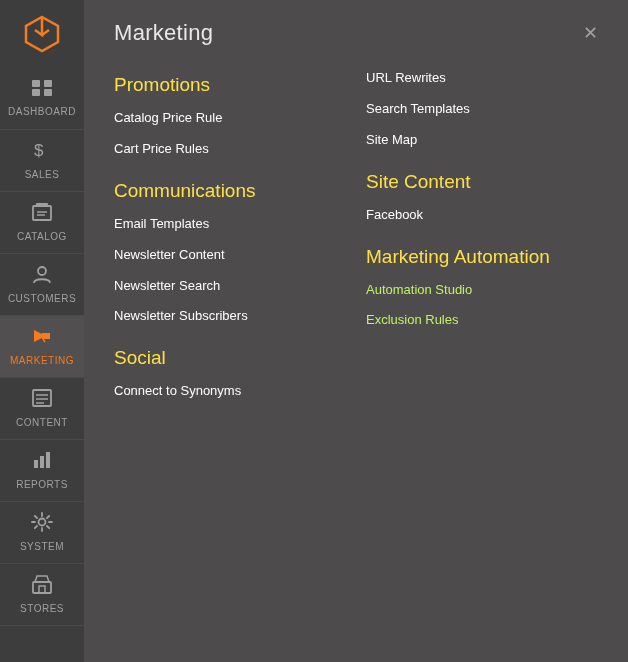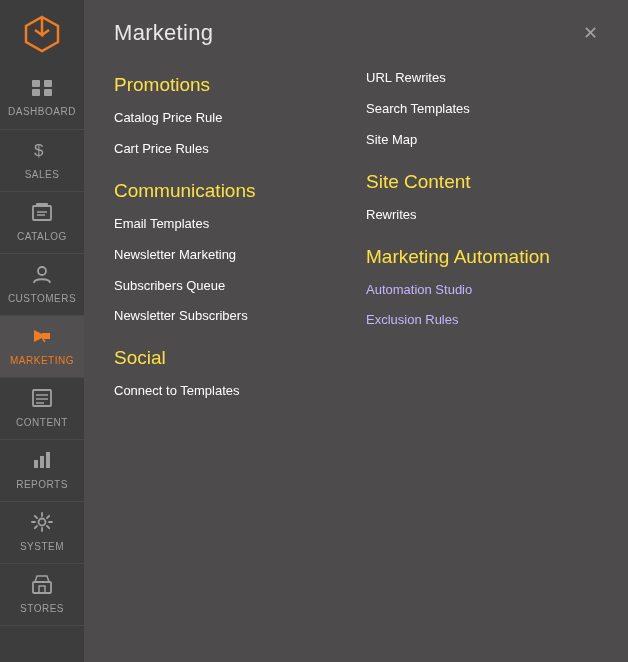--- a/index.html
+++ b/index.html
@@ -126,21 +126,21 @@
       display: block;
       color: #ffffff;
       font-size: 13px;
       text-decoration: none;
       margin-bottom: 14px;
       cursor: pointer;
       line-height: 1.3;
     }
 
     .menu-link.orange {
-      color: #c4b5fd;
+      color: #bef264;
     }
 
     .section-block {
       margin-bottom: 22px;
     }
 
     
     .main-panel::-webkit-scrollbar {
       width: 6px;
     }
@@ -276,43 +276,43 @@
 
       <div class="section-block">
         <div class="section-heading">Promotions</div>
         <a class="menu-link">Catalog Price Rule</a>
         <a class="menu-link">Cart Price Rules</a>
       </div>
 
       <div class="section-block">
         <div class="section-heading">Communications</div>
         <a class="menu-link">Email Templates</a>
-        <a class="menu-link">Newsletter Marketing</a>
-        <a class="menu-link">Subscribers Queue</a>
+        <a class="menu-link">Newsletter Content</a>
+        <a class="menu-link">Newsletter Search</a>
         <a class="menu-link">Newsletter Subscribers</a>
       </div>
 
       <div class="section-block">
         <div class="section-heading">Social</div>
-        <a class="menu-link">Connect to Templates</a>
+        <a class="menu-link">Connect to Synonyms</a>
       </div>
 
     </div>
 
     <div class="col-right">
 
       <div class="section-block">
         <a class="menu-link">URL Rewrites</a>
         <a class="menu-link">Search Templates</a>
         <a class="menu-link">Site Map</a>
       </div>
 
       <div class="section-block">
         <div class="section-heading">Site Content</div>
-        <a class="menu-link">Rewrites</a>
+        <a class="menu-link">Facebook</a>
       </div>
 
       <div class="section-block">
         <div class="section-heading">Marketing Automation</div>
         <a class="menu-link orange">Automation Studio</a>
         <a class="menu-link orange">Exclusion Rules</a>
       </div>
 
     </div>
   </div>

